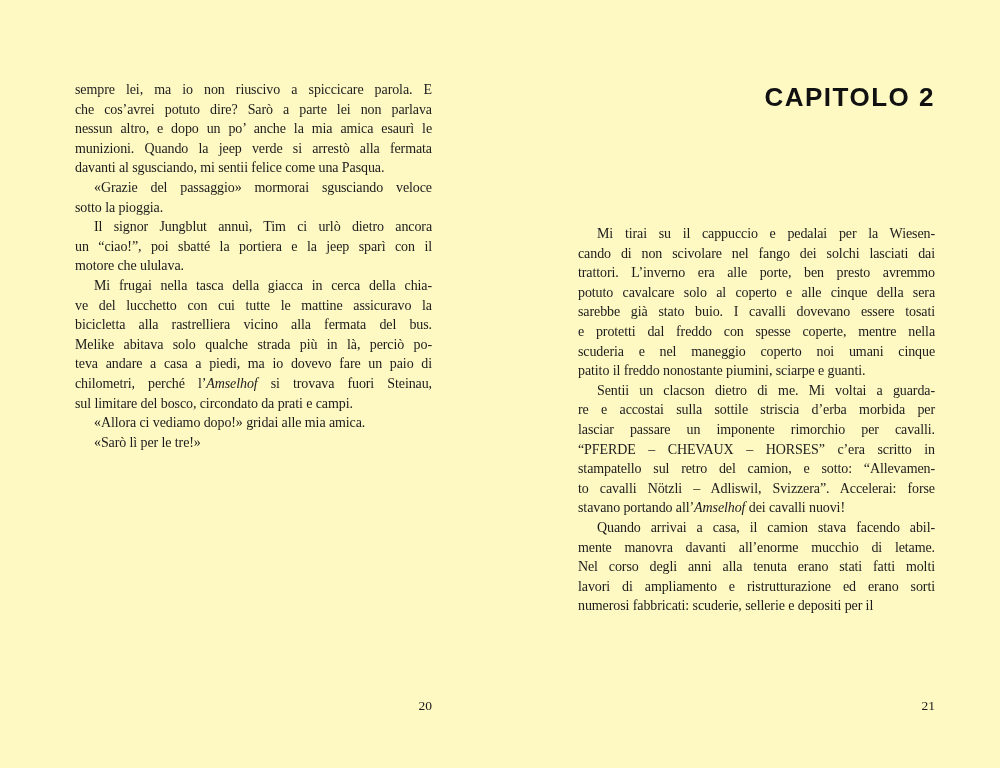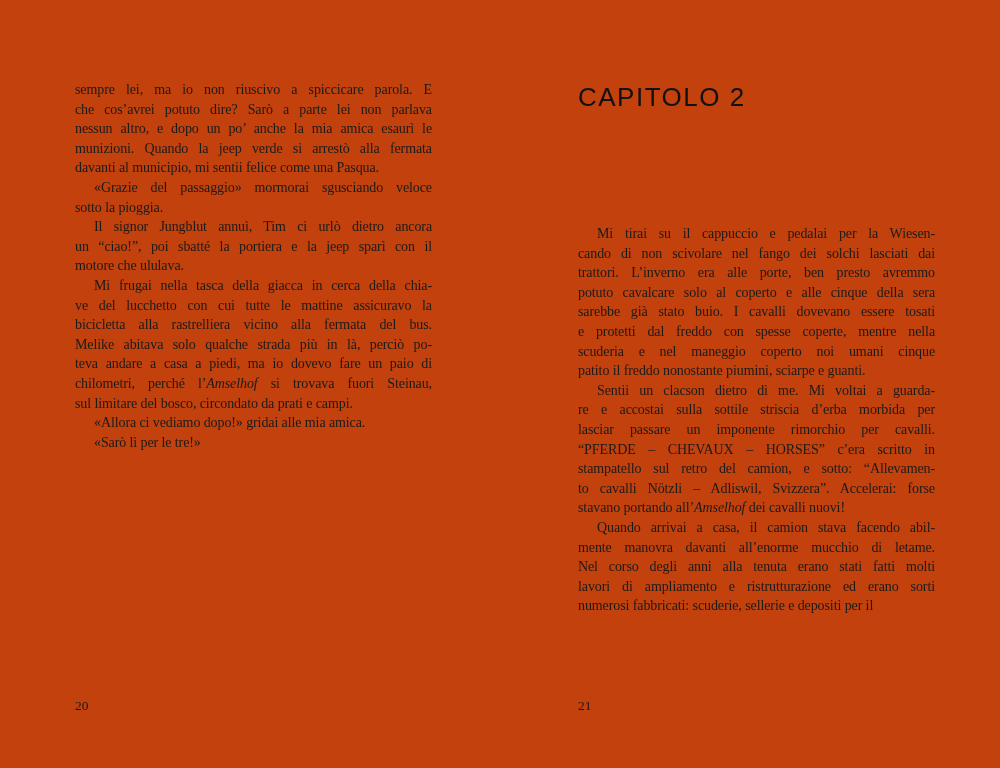--- a/index.html
+++ b/index.html
@@ -1,39 +1,39 @@
 <!DOCTYPE html>
 <html><head>
 <meta charset="utf-8">
 <style>
   html, body { margin: 0; padding: 0; background: #ffffff; }
   .sheet {
     position: relative;
     width: 1000px;
     height: 768px;
-    background: #c2410c;
+    background: #fef9c3;
     font-family: "Liberation Serif", serif;
     color: #1b1b1b;
     overflow: hidden;
   }
   .page {
     position: absolute;
     top: 80px;
     width: 357px;
     height: 660px;
   }
   .page-left  { left: 75px; }
   .page-right { left: 578px; }
 
   .chapter-title {
     margin: 2px 0 0 0;
-    text-align: left;
+    text-align: right;
     font-family: "Liberation Sans", sans-serif;
     font-size: 26px;
-    font-weight: 400;
+    font-weight: 700;
     letter-spacing: 1.5px;
     color: #111111;
   }
   .body-text-right { margin-top: 111px; font-family: Liberation Serif, serif; }
 
   .line {
     font-size: 14px;
     line-height: 19.6px;
     letter-spacing: -0.1px;
     text-align: justify;
@@ -41,38 +41,38 @@
     white-space: normal;
   }
   .line.last { text-align-last: left; }
   .line.indent { text-indent: 19px; }
 
   .page-number {
     position: absolute;
     top: 618px;
     left: 0;
     width: 100%;
-    text-align: left;
+    text-align: right;
     font-size: 13.5px;
     color: #1b1b1b;
   }
 </style>
 </head>
 <body>
 
 <div class="sheet">
 
   <div class="page page-left">
     <div class="body-text">
         <div class="para">
           <div class="line"><span>sempre lei, ma io non riuscivo a spiccicare parola. E</span></div>
           <div class="line"><span>che cos’avrei potuto dire? Sarò a parte lei non parlava</span></div>
           <div class="line"><span>nessun altro, e dopo un po’ anche la mia amica esaurì le</span></div>
           <div class="line"><span>munizioni. Quando la jeep verde si arrestò alla fermata</span></div>
-          <div class="line last"><span>davanti al municipio, mi sentii felice come una Pasqua.</span></div>
+          <div class="line last"><span>davanti al sgusciando, mi sentii felice come una Pasqua.</span></div>
         </div>
         <div class="para">
           <div class="line indent"><span>«Grazie del passaggio» mormorai sgusciando veloce</span></div>
           <div class="line last"><span>sotto la pioggia.</span></div>
         </div>
         <div class="para">
           <div class="line indent"><span>Il signor Jungblut annuì, Tim ci urlò dietro ancora</span></div>
           <div class="line"><span>un “ciao!”, poi sbatté la portiera e la jeep sparì con il</span></div>
           <div class="line last"><span>motore che ululava.</span></div>
         </div>

